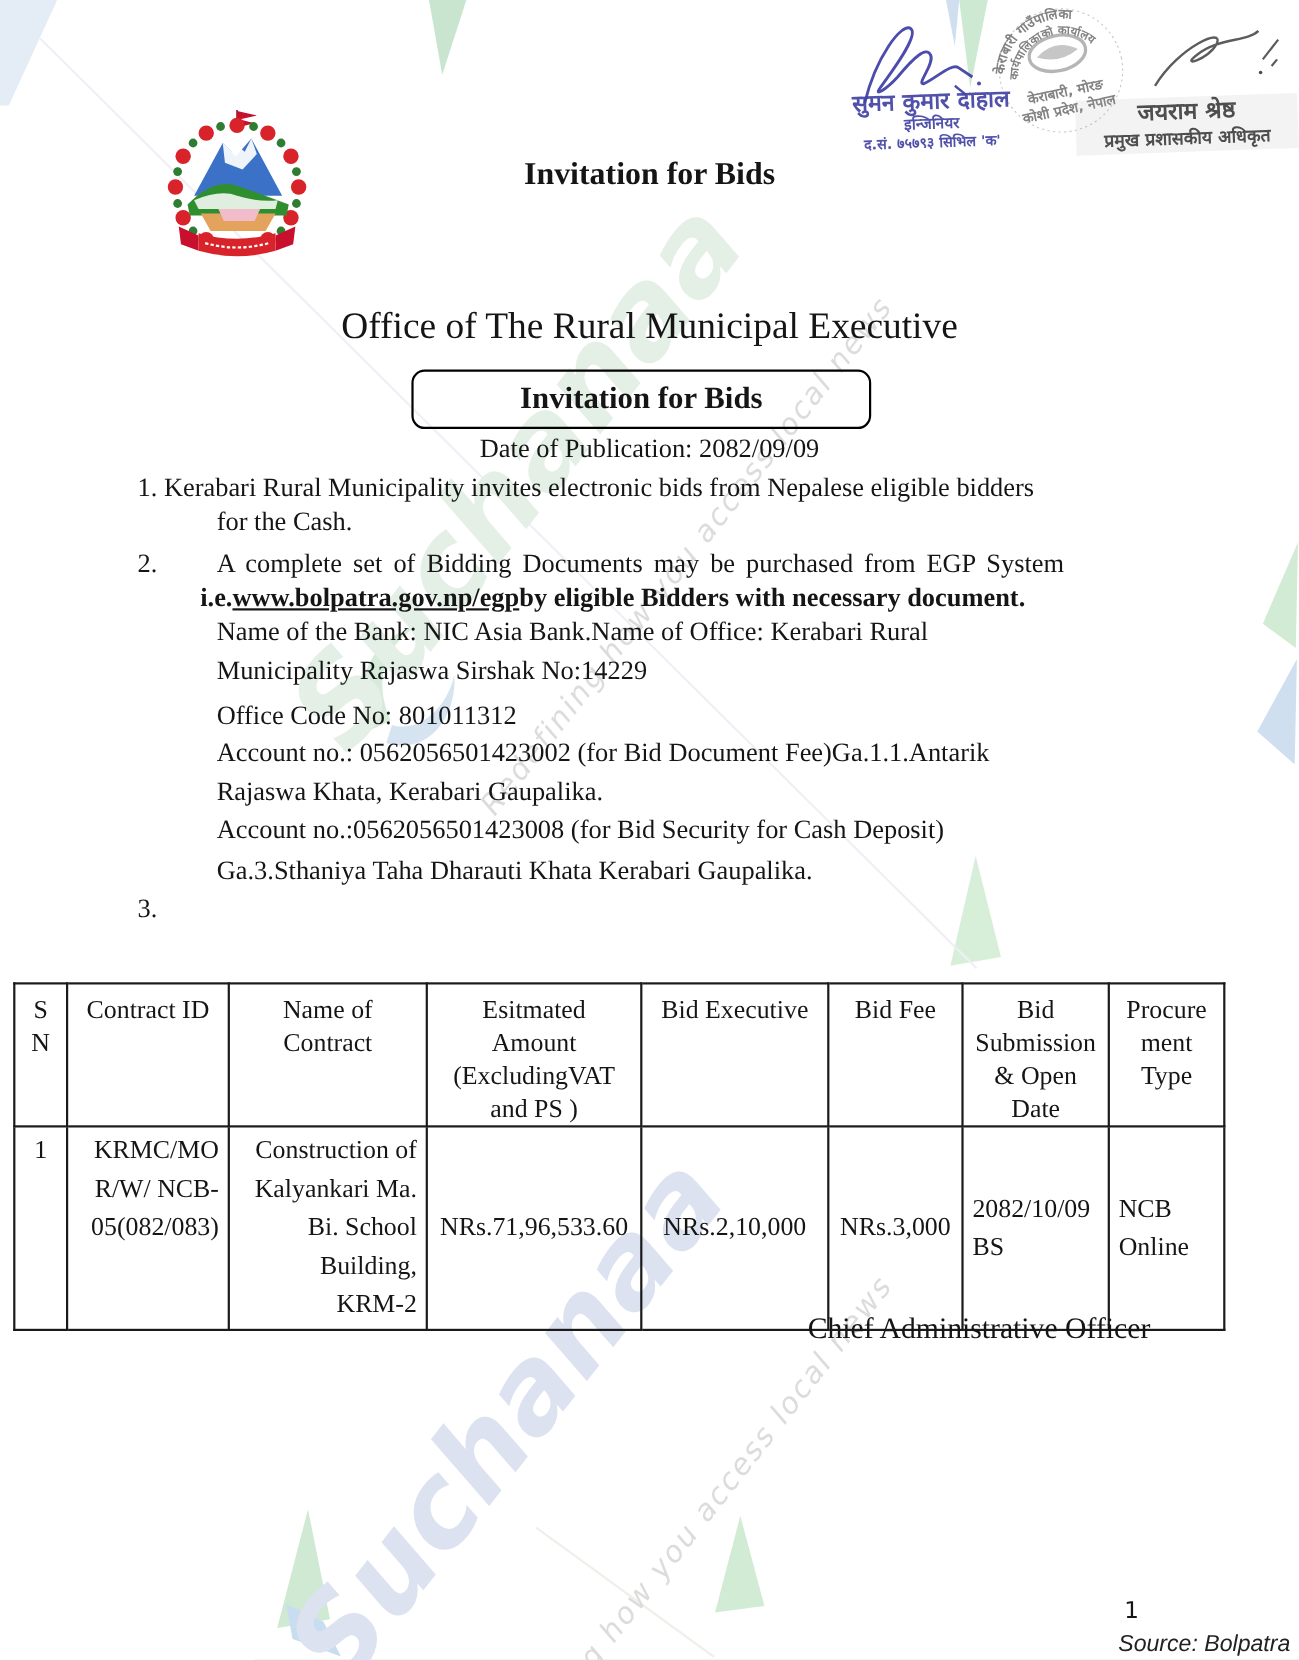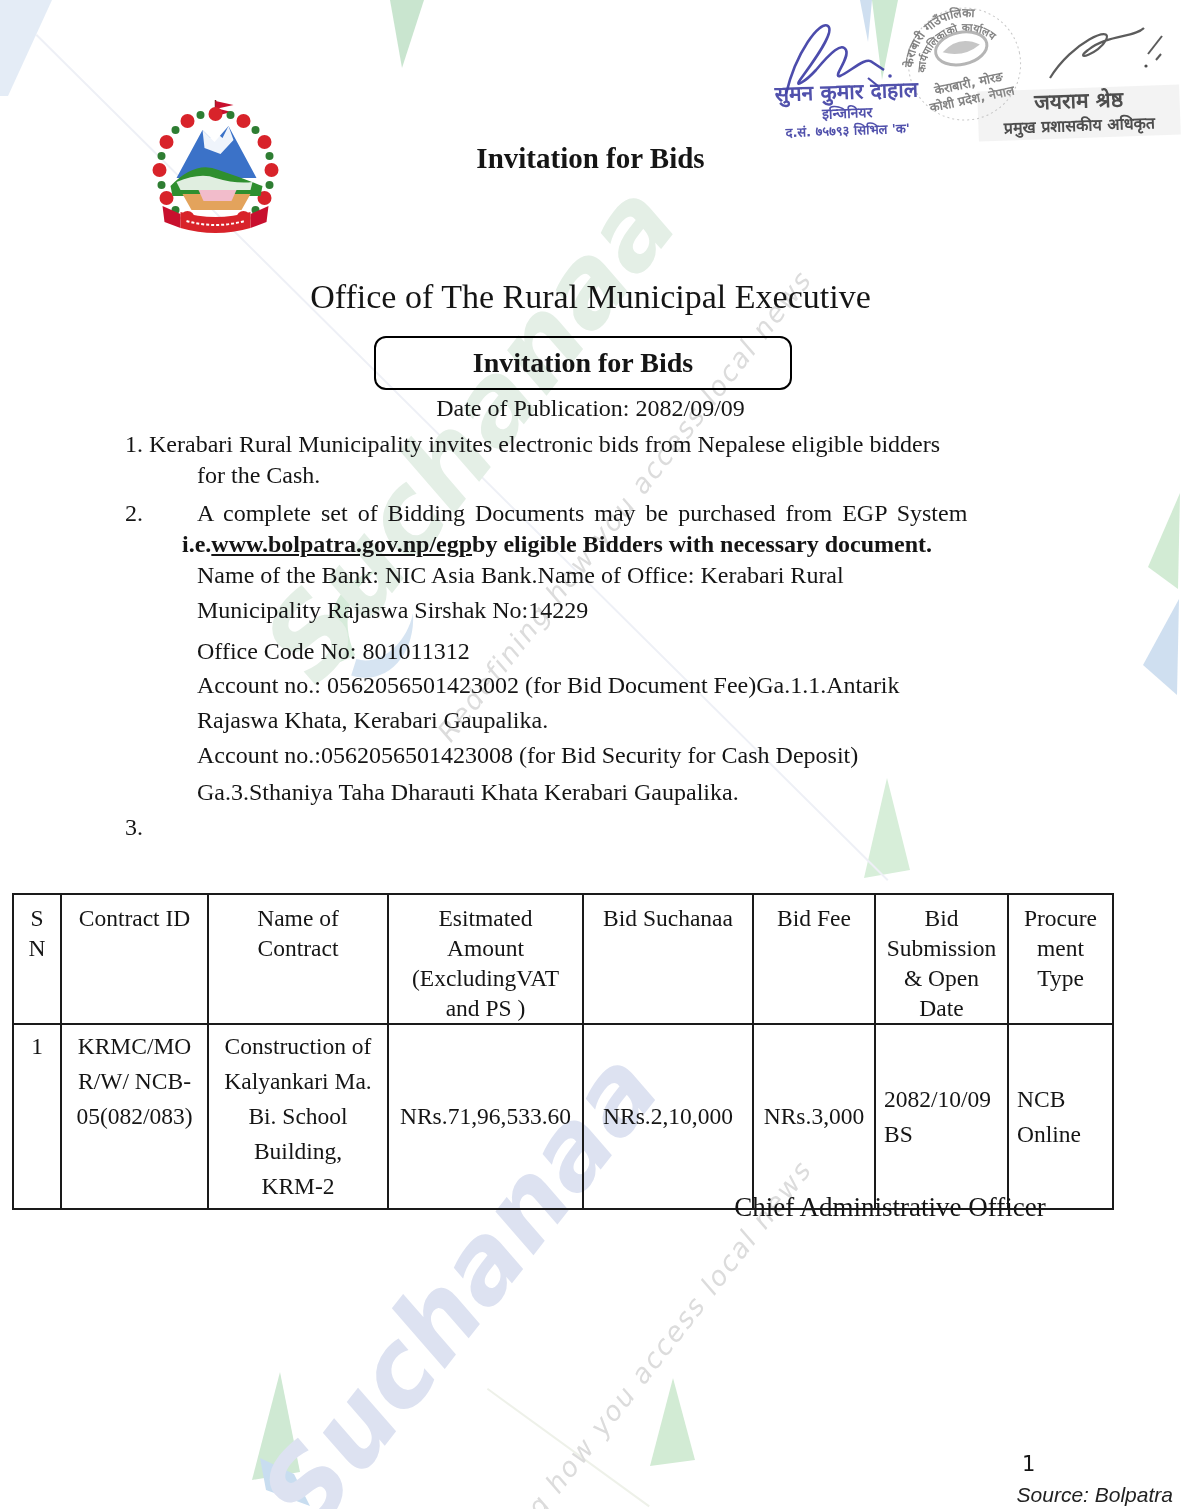--- a/index.html
+++ b/index.html
@@ -48,21 +48,21 @@
   .lnk{text-decoration:underline;}
   
   table.bids{position:absolute;left:12px;top:893px;width:1100px;z-index:2;
         border-collapse:collapse;table-layout:fixed;}
   table.bids th,table.bids td{border:2px solid #1a1a1a;white-space:pre-line;
         font-weight:normal;overflow:hidden;}
   table.bids th{font-size:23.5px;line-height:30px;text-align:center;vertical-align:top;
         padding:8px 2px 0 2px;height:120px;}
   table.bids td{font-size:23.5px;line-height:35px;padding:4px 8px;height:152px;}
   td.c0{text-align:center;vertical-align:top;}
-  td.c1,td.c2{text-align:center;vertical-align:top;}
+  td.c1,td.c2{text-align:right;vertical-align:top;}
   td.c3,td.c4,td.c5{text-align:center;vertical-align:middle;}
   td.c6,td.c7{text-align:left;vertical-align:middle;}
   
   .cao{left:690px;top:1192px;width:400px;text-align:center;font-size:27px;z-index:2;}
   .pgnum{left:1022px;top:1452px;font-size:21px;font-family:"DejaVu Sans",sans-serif;z-index:2;}
   .src{right:8px;top:1483px;font-size:21px;font-style:italic;color:#222;
        font-family:"Liberation Sans",sans-serif;z-index:2;}
 </style>
 </head>
 <body>
@@ -234,21 +234,21 @@
         <tr>
       <th>S
 N</th>
       <th>Contract ID</th>
       <th>Name of
 Contract</th>
       <th>Esitmated
 Amount
 (ExcludingVAT
 and PS )</th>
-      <th>Bid Suchanaa</th>
+      <th>Bid Executive</th>
       <th>Bid Fee</th>
       <th>Bid
 Submission
 &amp; Open
 Date</th>
       <th>Procure
 ment
 Type</th>
     </tr>
     <tr>

